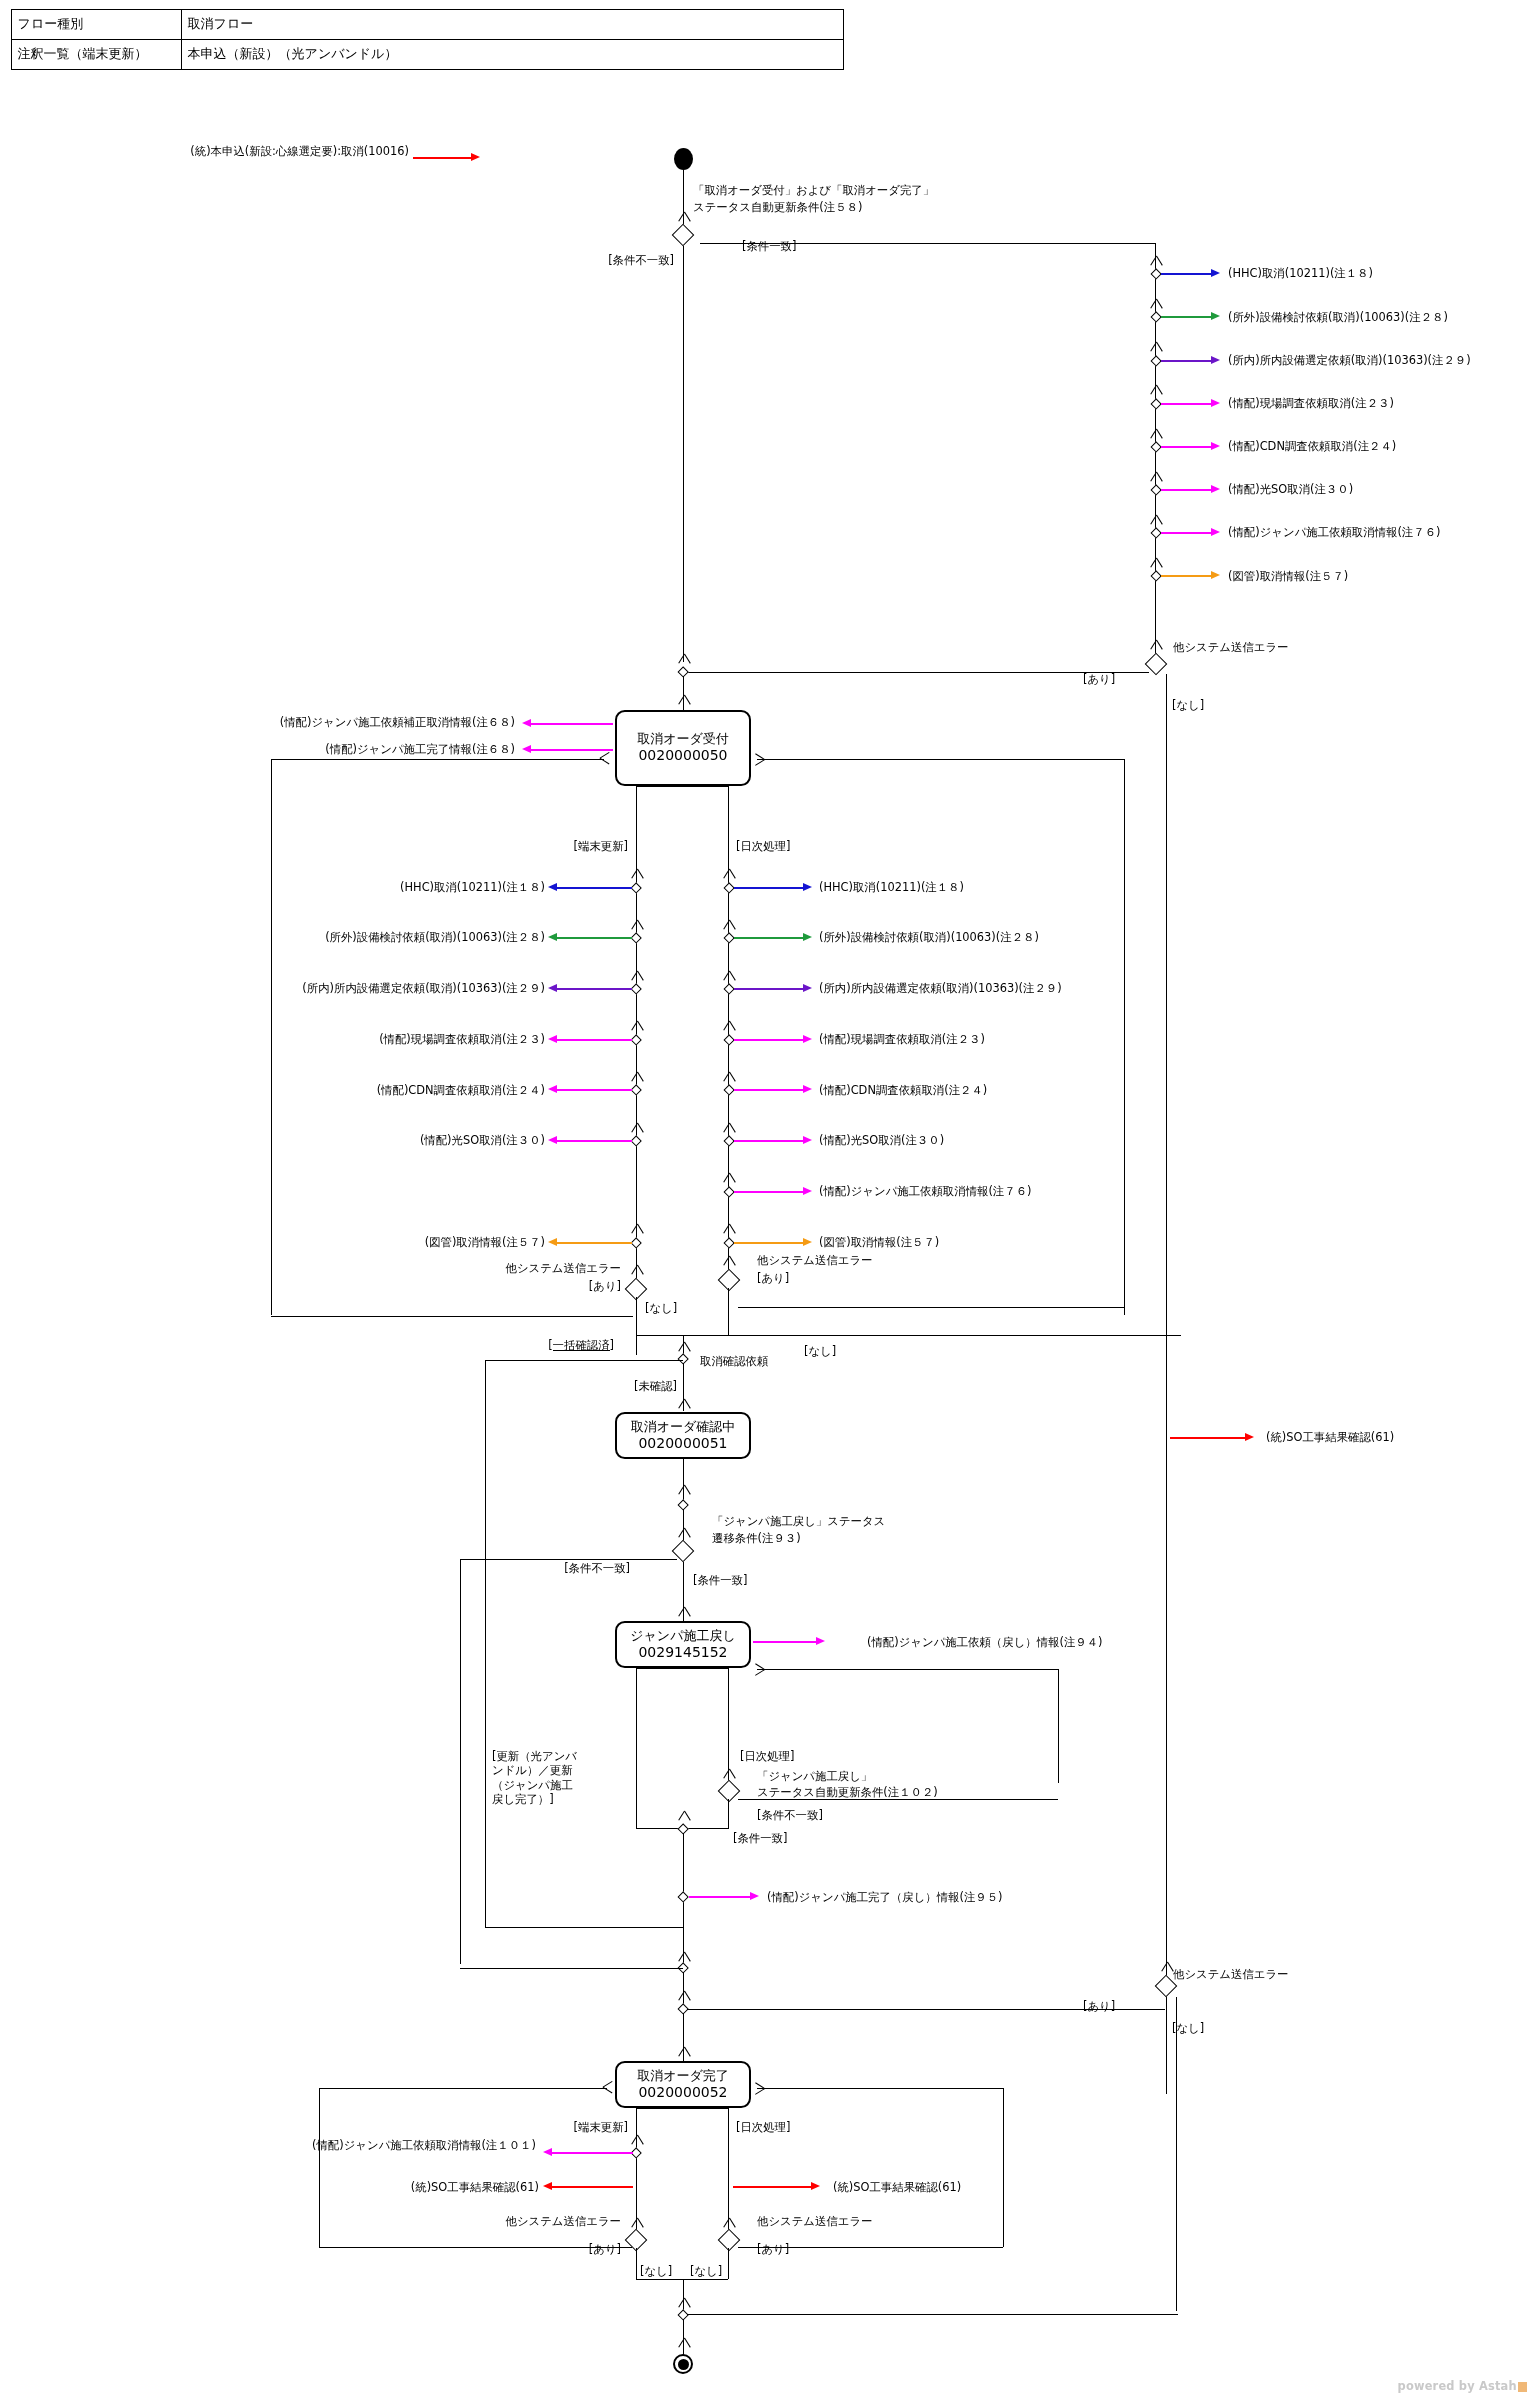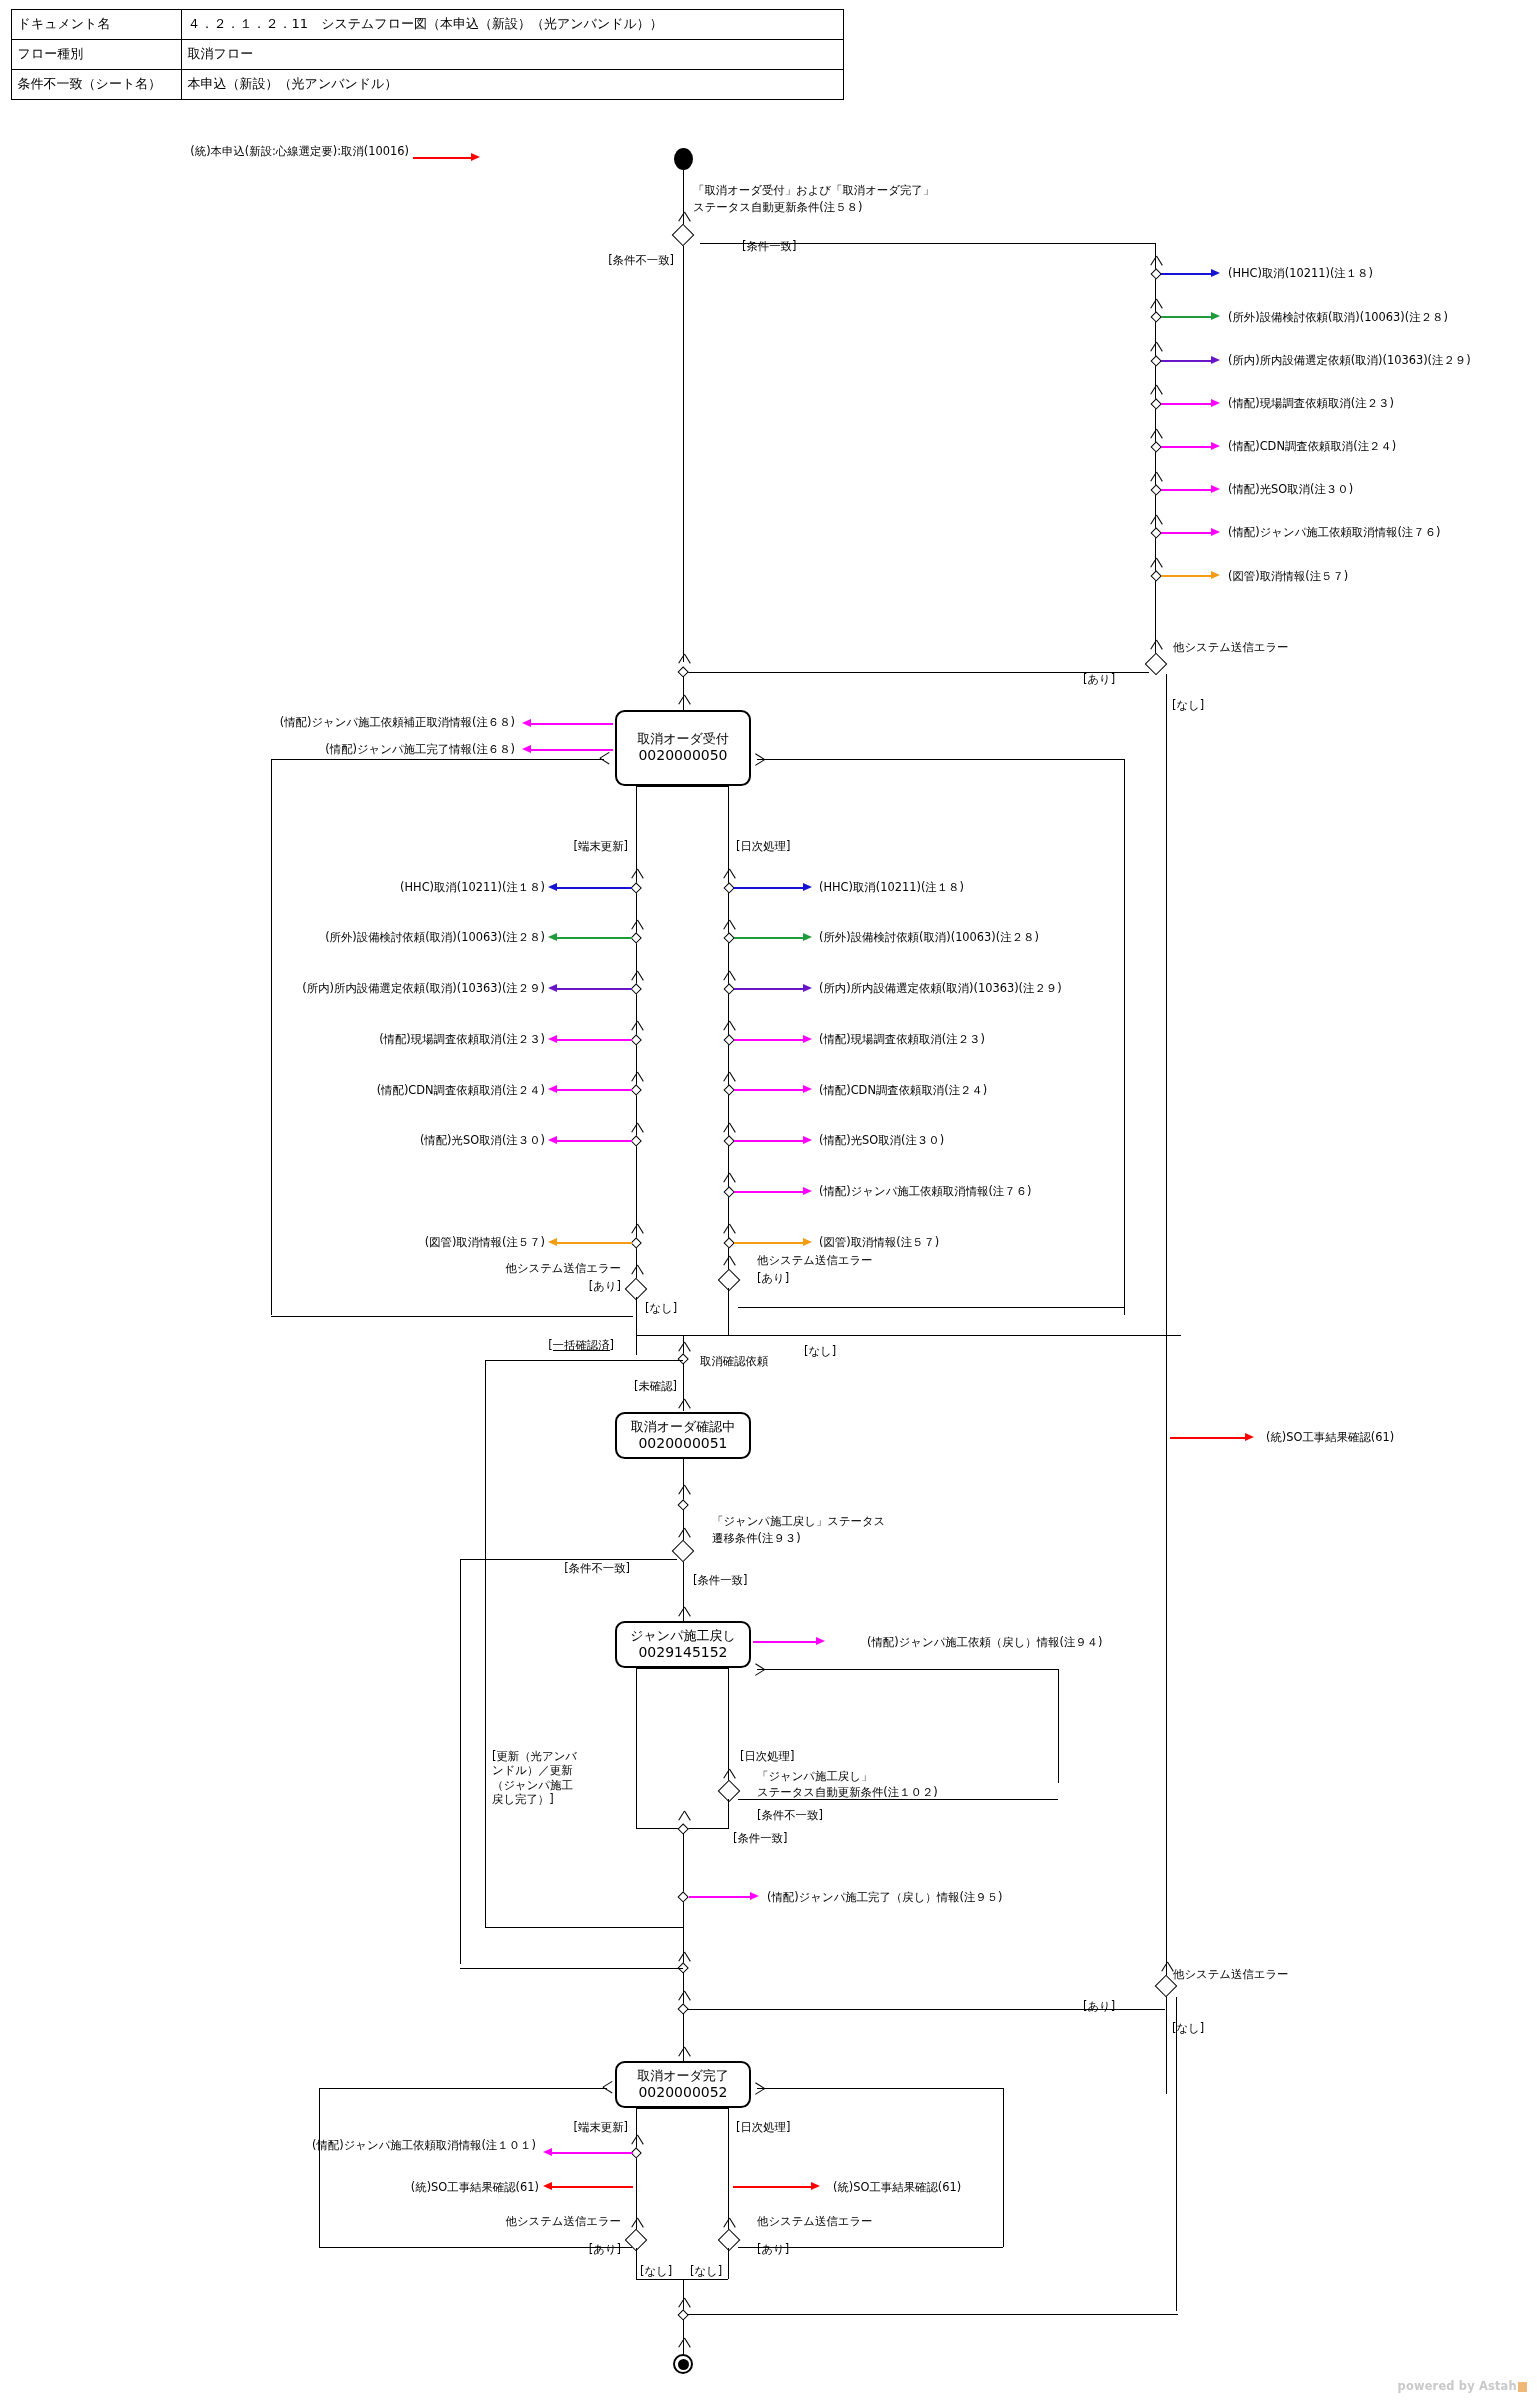--- a/index.html
+++ b/index.html
@@ -61,30 +61,26 @@
   .wm-sq{display:inline-block;width:9.8px;height:9.8px;background:#f0b877;
          vertical-align:-1.5px;margin-left:0.8px;}
 </style>
 </head>
 <body>
 
 <div id="page">
 
   <table class="hdr-table">
     <tbody>
-        <tr>
-      <td class="k">ドキュメント名</td>
-      <td>４．２．１．２．11　システムフロー図（本申込（新設）（光アンバンドル））</td>
-    </tr>
     <tr>
       <td class="k">フロー種別</td>
       <td>取消フロー</td>
     </tr>
     <tr>
-      <td class="k">条件不一致（シート名）</td>
+      <td class="k">注釈一覧（端末更新）</td>
       <td>本申込（新設）（光アンバンドル）</td>
     </tr>
   </tbody>
     </table>
 
   <div class="lb r" style="left:182px;top:144px;width:227px;">(統)本申込(新設:心線選定要):取消(10016)</div>
   <div class="msg right" id="m-start" style="left:413px;top:157px;width:59px;color:#ff0000;"></div>
   <div class="node start" style="left:674px;top:148px;"></div>
 
   <div class="ln lnv" style="left:683px;top:170px;height:64px;"></div>

